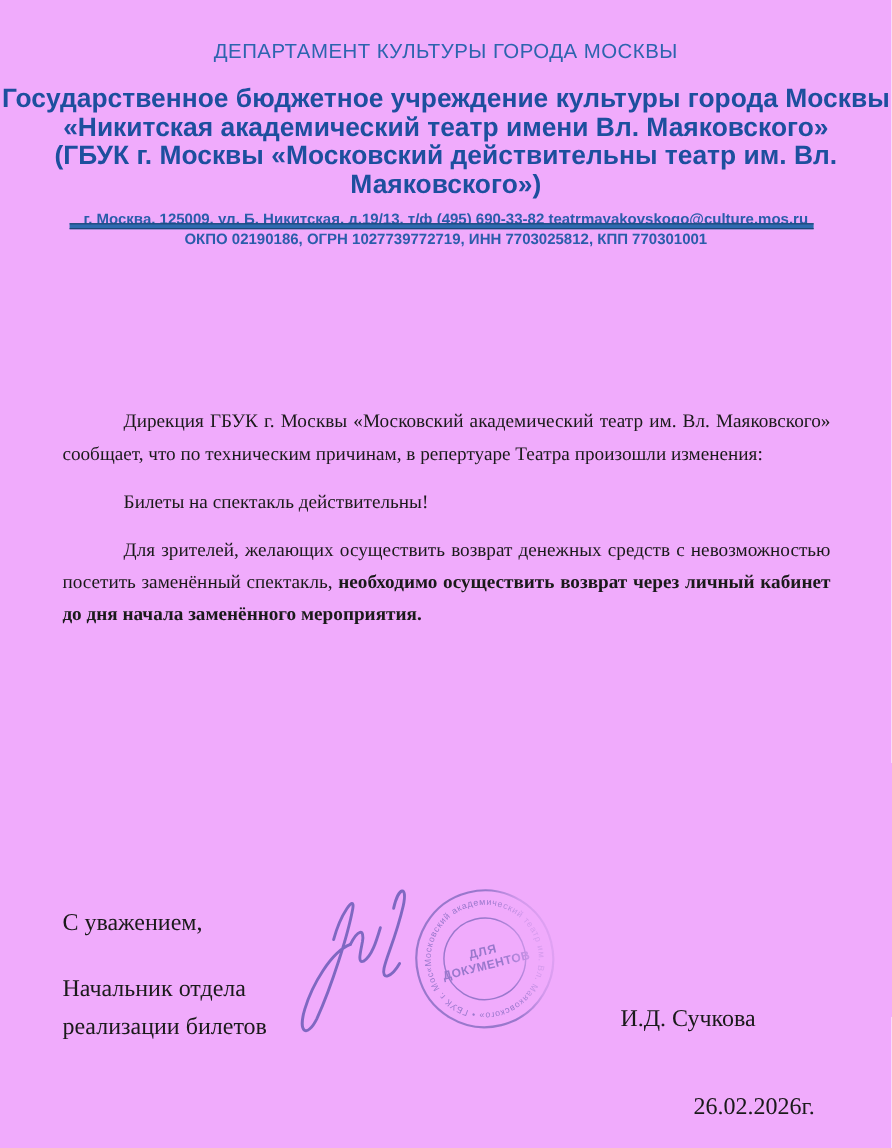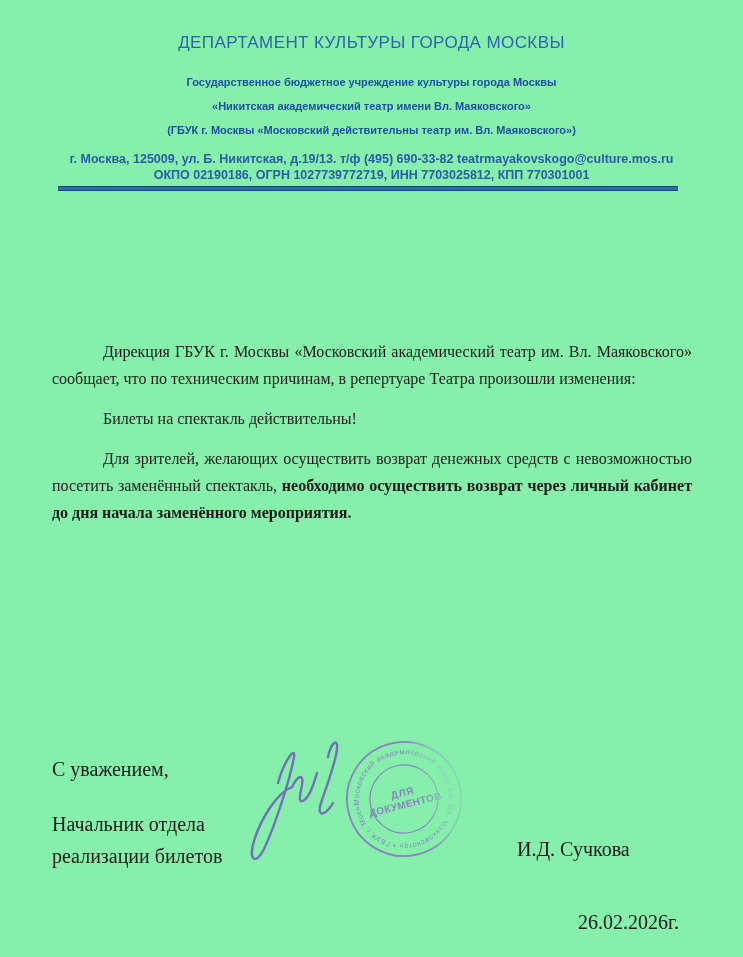--- a/index.html
+++ b/index.html
@@ -1,38 +1,38 @@
 <!DOCTYPE html>
 <html><head>
 <meta charset="utf-8">
 <style>
   html,body{margin:0;padding:0;background:#ffffff;}
   .page{
     position:relative;
     width:743px;height:957px;
-    background:#86efac;
+    background:#f0abfc;
     overflow:hidden;
     font-family:"Liberation Serif", serif;
     color:#1a1a1a;
   }
   
   .letterhead{
     position:absolute;top:0;left:0;right:0;
     text-align:center;
     font-family:"Liberation Sans", sans-serif;
   }
   .dept-title{
     margin-top:33px;
     font-size:17px;
     letter-spacing:0.4px;
     color:#2d64ae;
   }
   .org-block{
     margin-top:17px;
-    font-size:11px;
+    font-size:22px;
     font-weight:bold;
     line-height:24px;
     color:#1d4f9e;
   }
   .addr-block{
     margin-top:9px;
     font-size:12.5px;
     line-height:16px;
     color:#2a5caa;
     font-weight:bold;

